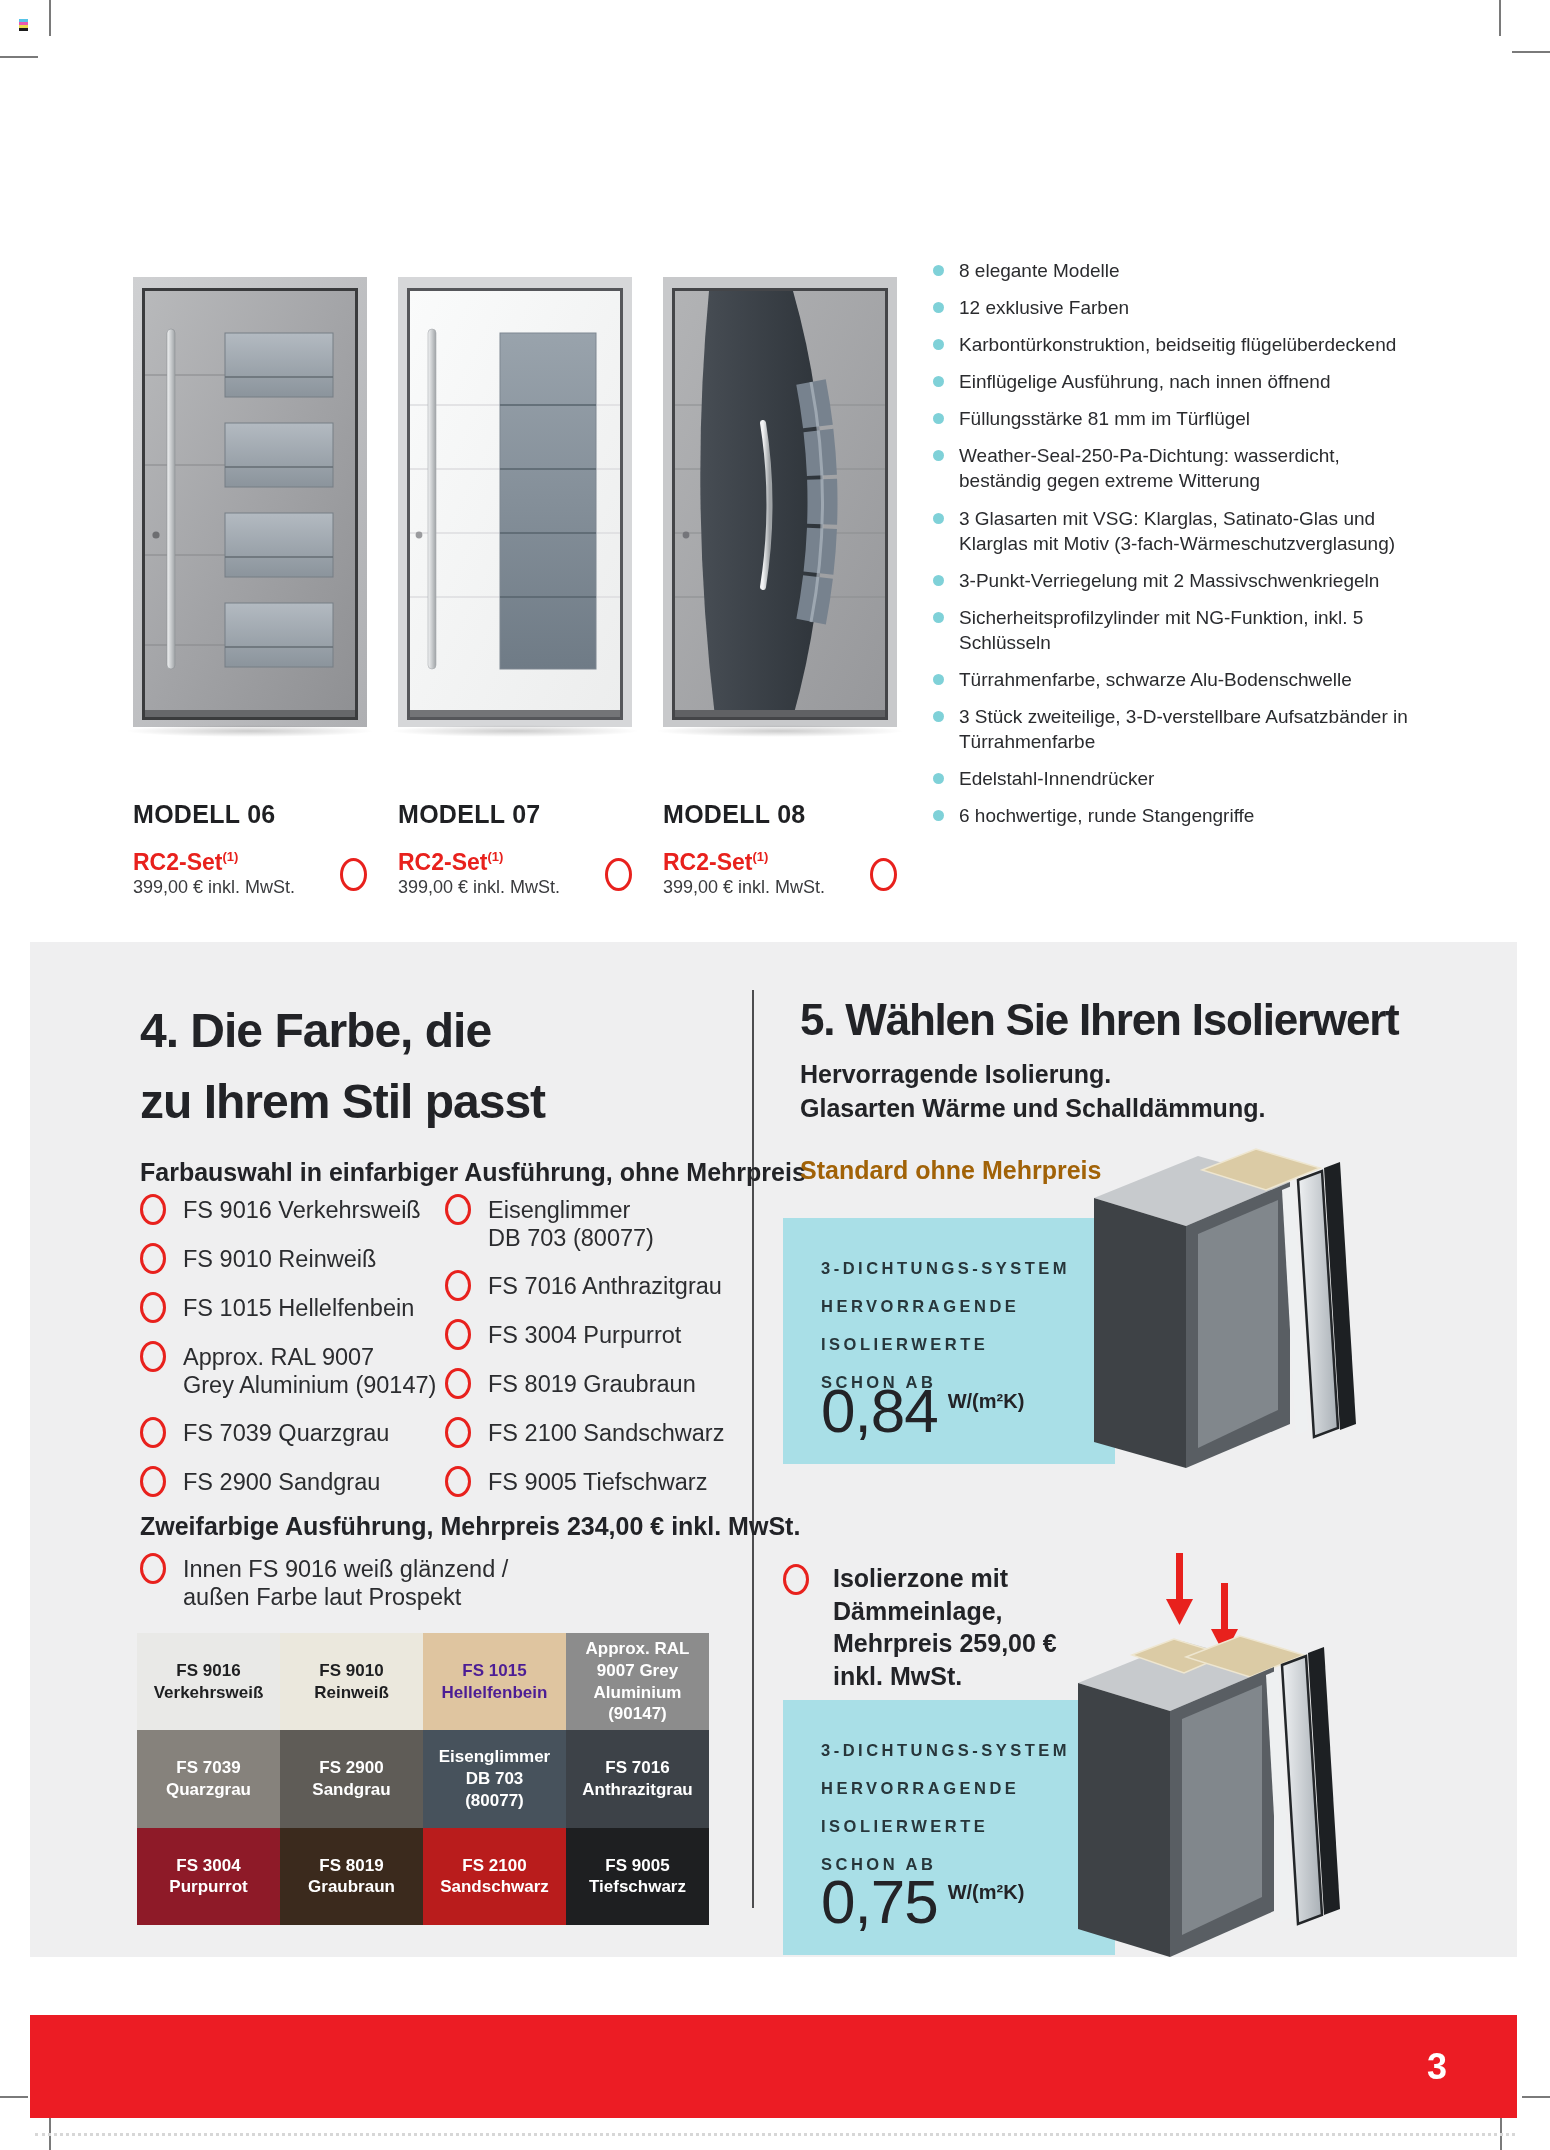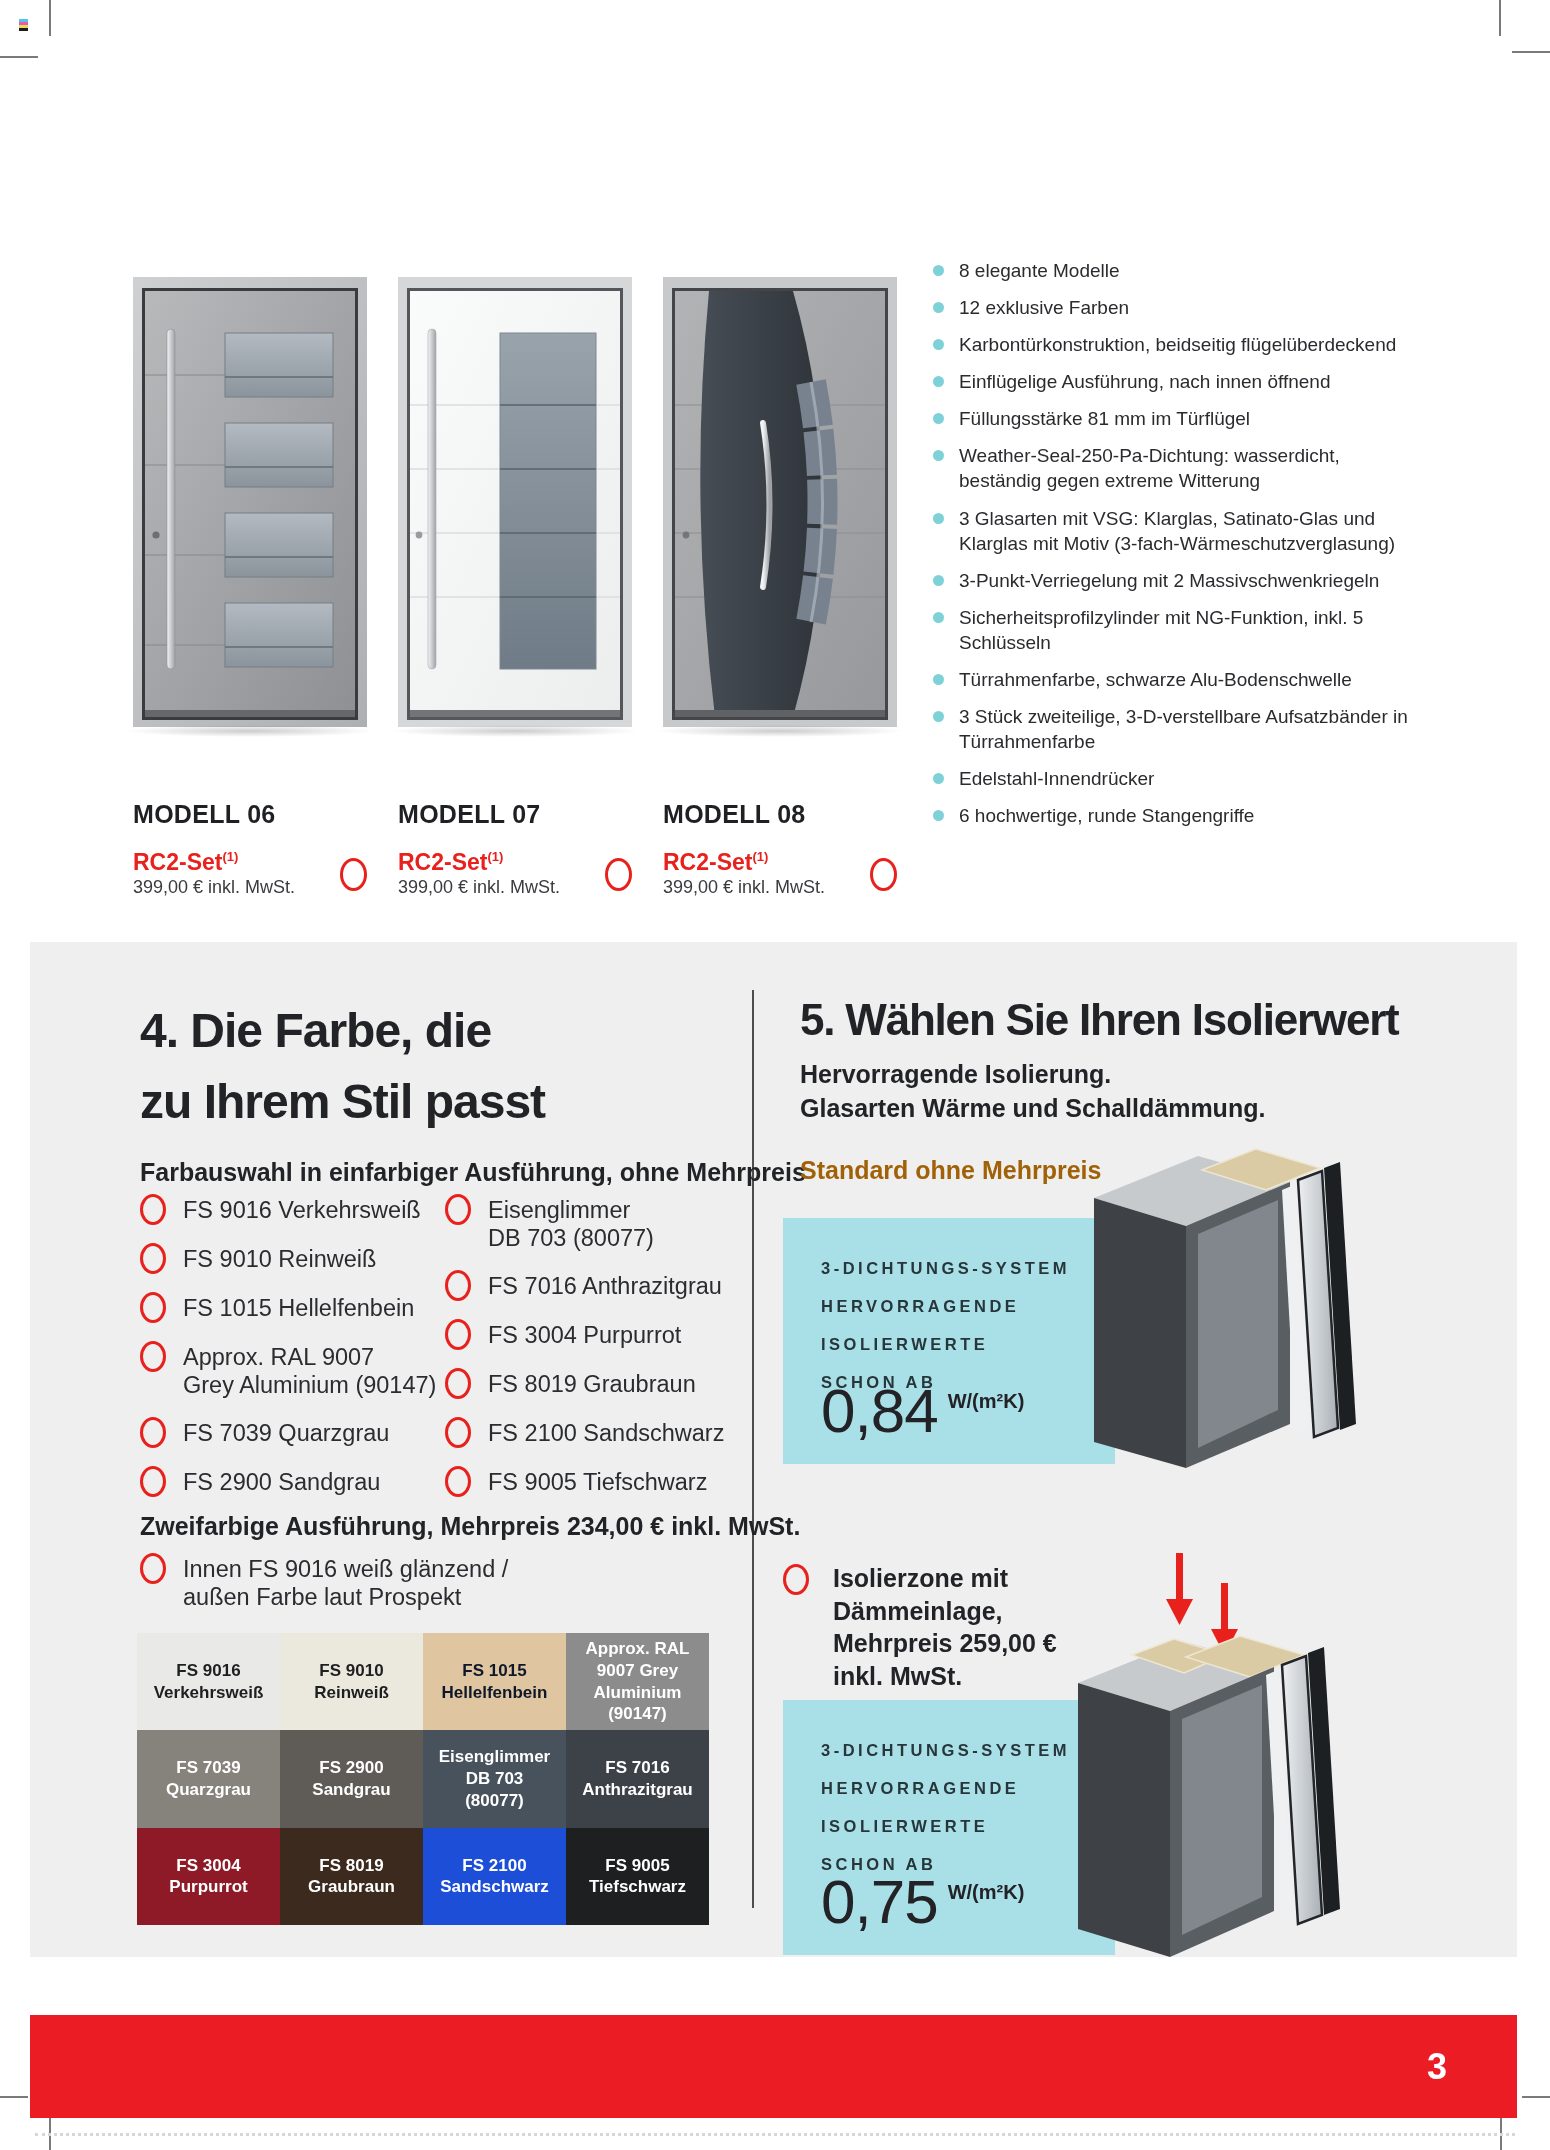--- a/index.html
+++ b/index.html
@@ -378,21 +378,21 @@
   </div>
 
   <div class="swatches">
 
       <div class="swatch ml" style="background: rgb(233, 233, 231); color: rgb(30, 31, 33);">FS 9016
 Verkehrsweiß</div>
 
       <div class="swatch ml" style="background: rgb(235, 232, 221); color: rgb(30, 31, 33);">FS 9010
 Reinweiß</div>
 
-      <div class="swatch ml" style="background: rgb(223, 197, 160); color: #0f172a;">FS 1015
+      <div class="swatch ml" style="background: rgb(223, 197, 160); color: #4c1d95;">FS 1015
 Hellelfenbein</div>
 
       <div class="swatch ml" style="background: rgb(140, 140, 140); color: rgb(255, 255, 255);">Approx. RAL
 9007 Grey
 Aluminium
 (90147)</div>
 
       <div class="swatch ml" style="background: rgb(134, 130, 124); color: rgb(255, 255, 255);">FS 7039
 Quarzgrau</div>
 
@@ -405,21 +405,21 @@
 
       <div class="swatch ml" style="background: rgb(61, 66, 72); color: rgb(255, 255, 255);">FS 7016
 Anthrazitgrau</div>
 
       <div class="swatch ml" style="background: rgb(142, 26, 40); color: rgb(255, 255, 255);">FS 3004
 Purpurrot</div>
 
       <div class="swatch ml" style="background: rgb(59, 42, 29); color: rgb(255, 255, 255);">FS 8019
 Graubraun</div>
 
-      <div class="swatch ml" style="background: #1d4ed8; color: rgb(255, 255, 255); text-align: center;">FS 2100
+      <div class="swatch ml" style="background: #b91c1c; color: rgb(255, 255, 255); text-align: center;">FS 2100
 Sandschwarz</div>
 
       <div class="swatch ml" style="background: rgb(30, 31, 33); color: rgb(255, 255, 255);">FS 9005
 Tiefschwarz</div>
     </div>
 
   <h2 class="s5-title">5. Wählen Sie Ihren Isolierwert</h2>
   <div class="s5-sub ml">Hervorragende Isolierung.
 Glasarten Wärme und Schalldämmung.</div>
   <div class="s5-standard">Standard ohne Mehrpreis</div>

